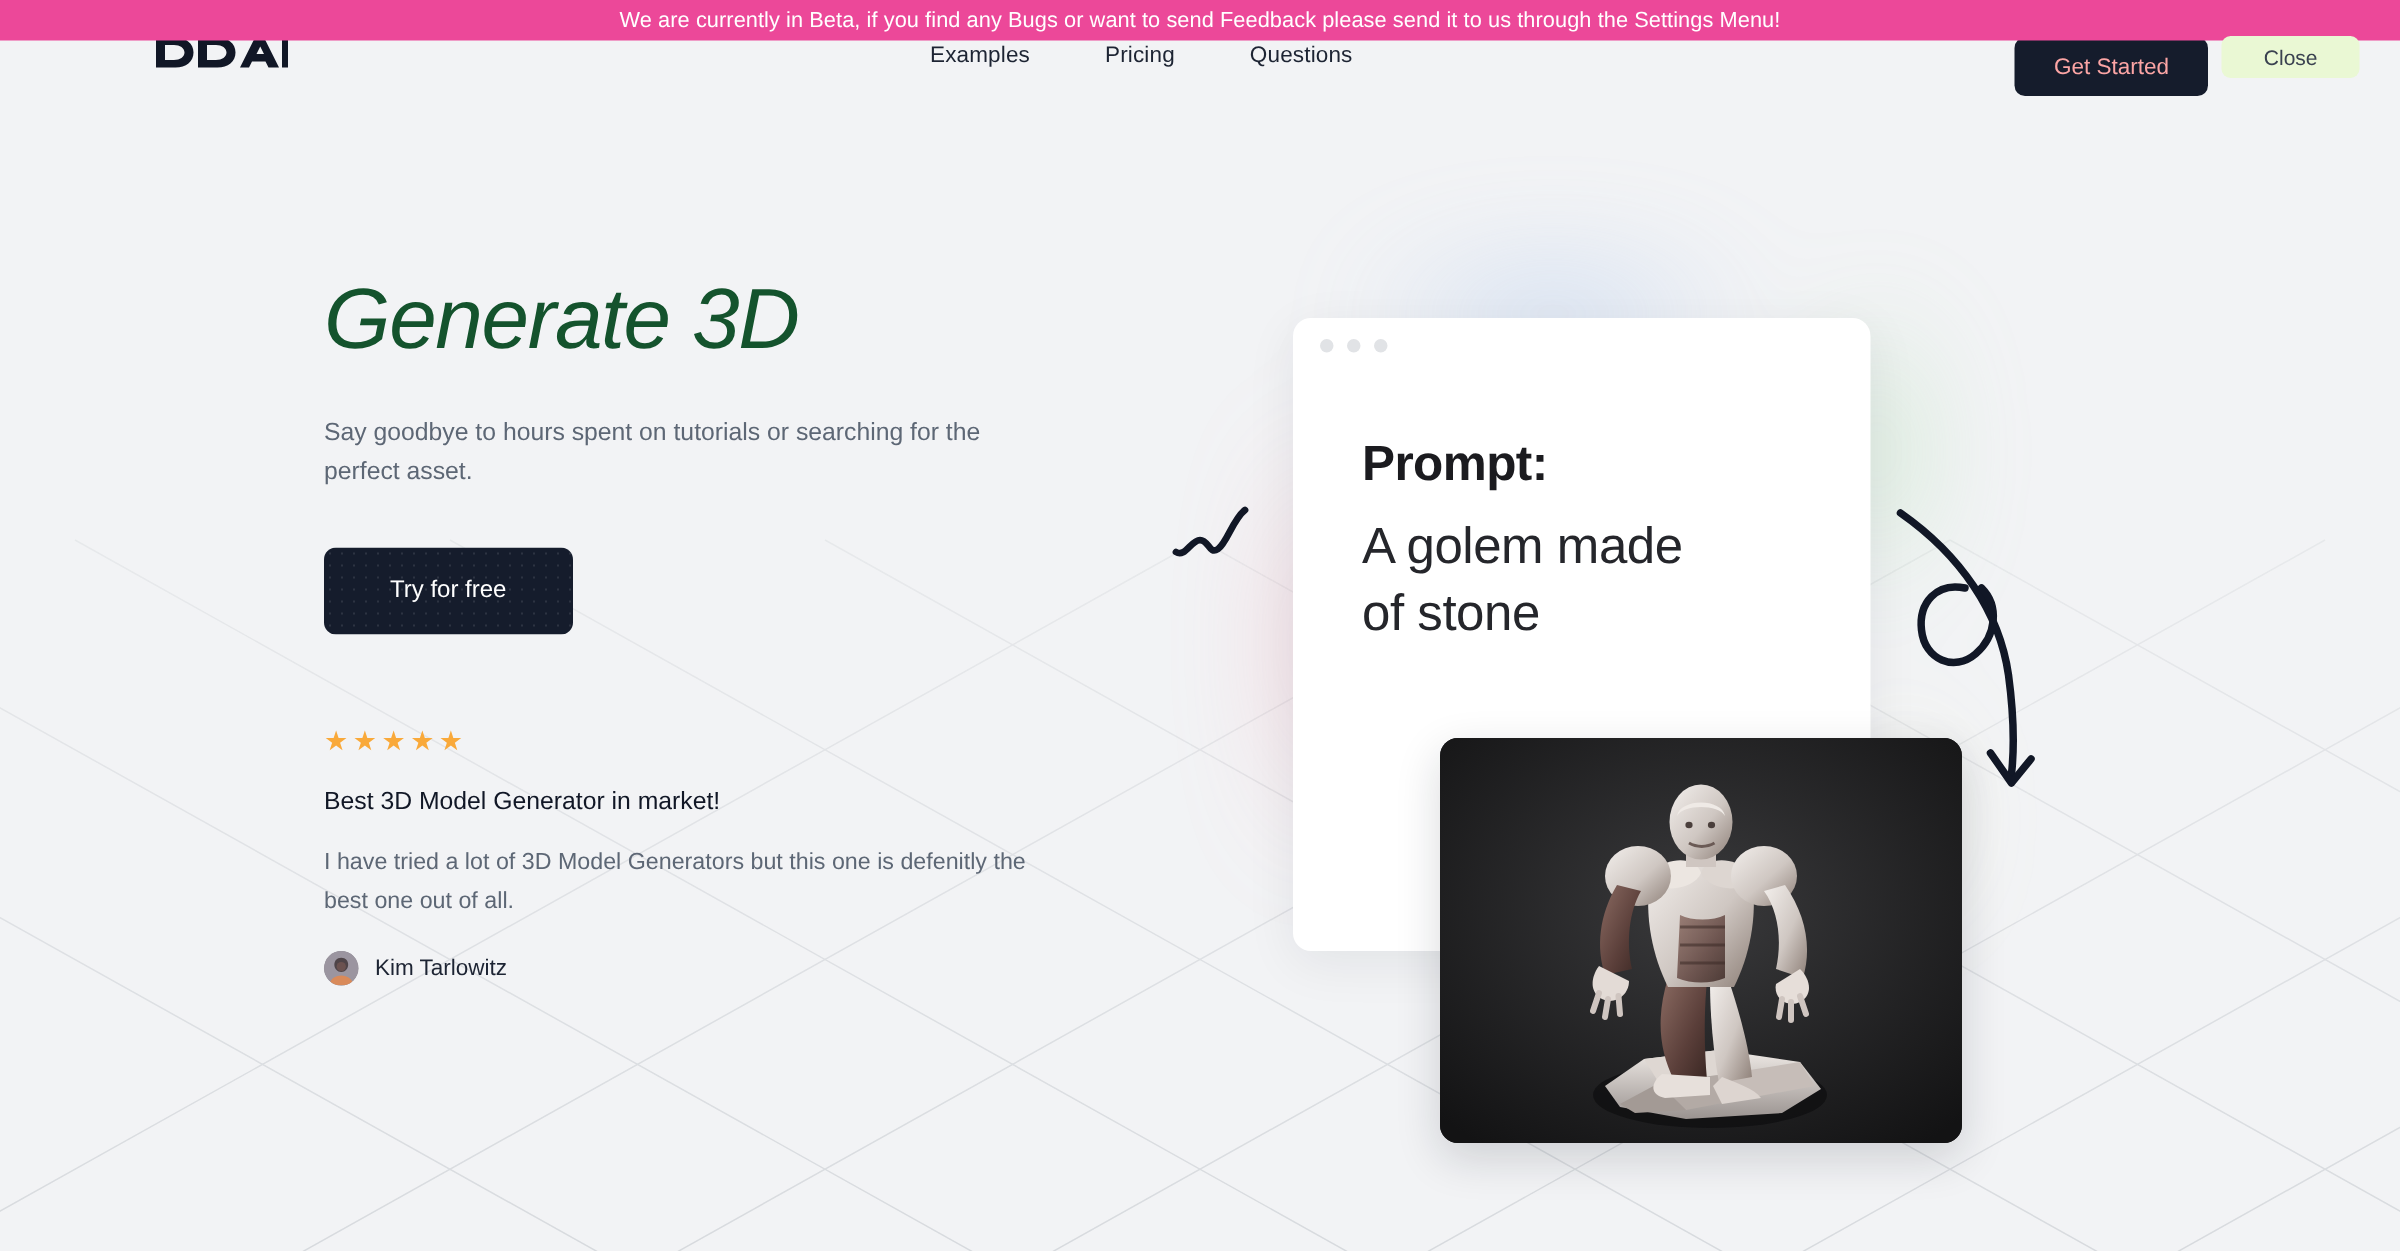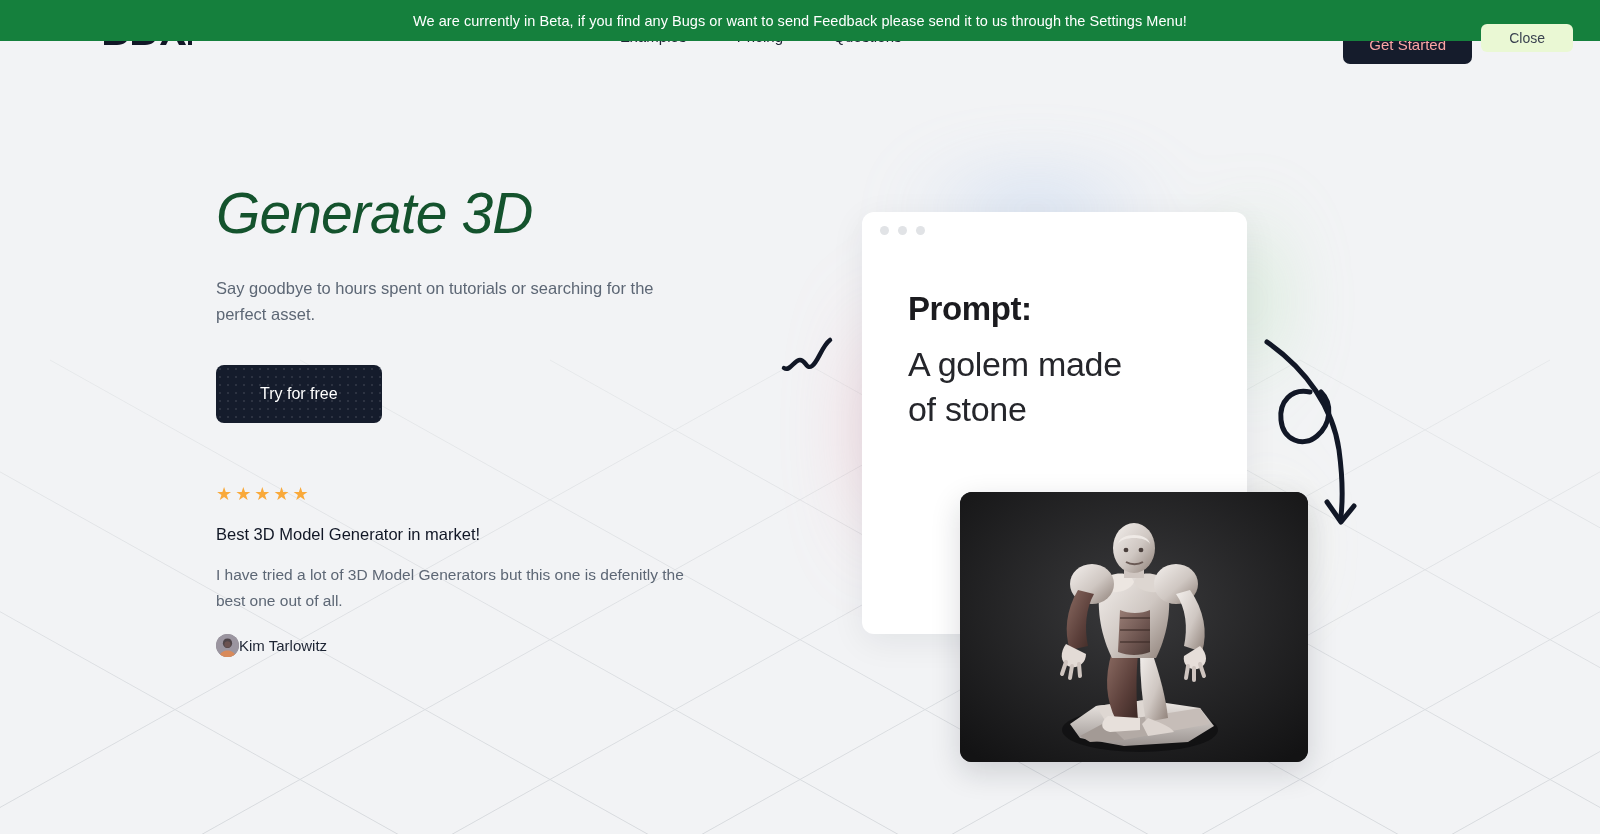--- a/index.html
+++ b/index.html
@@ -75,22 +75,22 @@
     font-family: "Liberation Sans", sans-serif;
     cursor: pointer;
     white-space: nowrap;
   }
 
   
   .beta-banner {
     position: absolute;
     left: 0; top: 0;
     width: 1600px;
-    height: 41px;
-    background: #15803d;
+    height: 27px;
+    background: #ec4899;
     z-index: 50;
     display: flex;
     align-items: center;
     justify-content: center;
   }
   .beta-text {
     color: #ffffff;
     font-size: 14.5px;
     letter-spacing: 0.05px;
     text-align: center;
@@ -173,20 +173,21 @@
     font-size: 15.5px;
     line-height: 26px;
     color: #5d6775;
     width: 500px;
     margin-bottom: 20px;
   }
 
   .testimonial-author {
     display: flex;
     align-items: center;
+    gap: 11px;
   }
   .avatar {
     width: 23px; height: 23px;
     border-radius: 50%;
     overflow: hidden;
     flex: none;
     background: #8f8a93;
     position: relative;
   }
   .avatar svg { display:block; }

